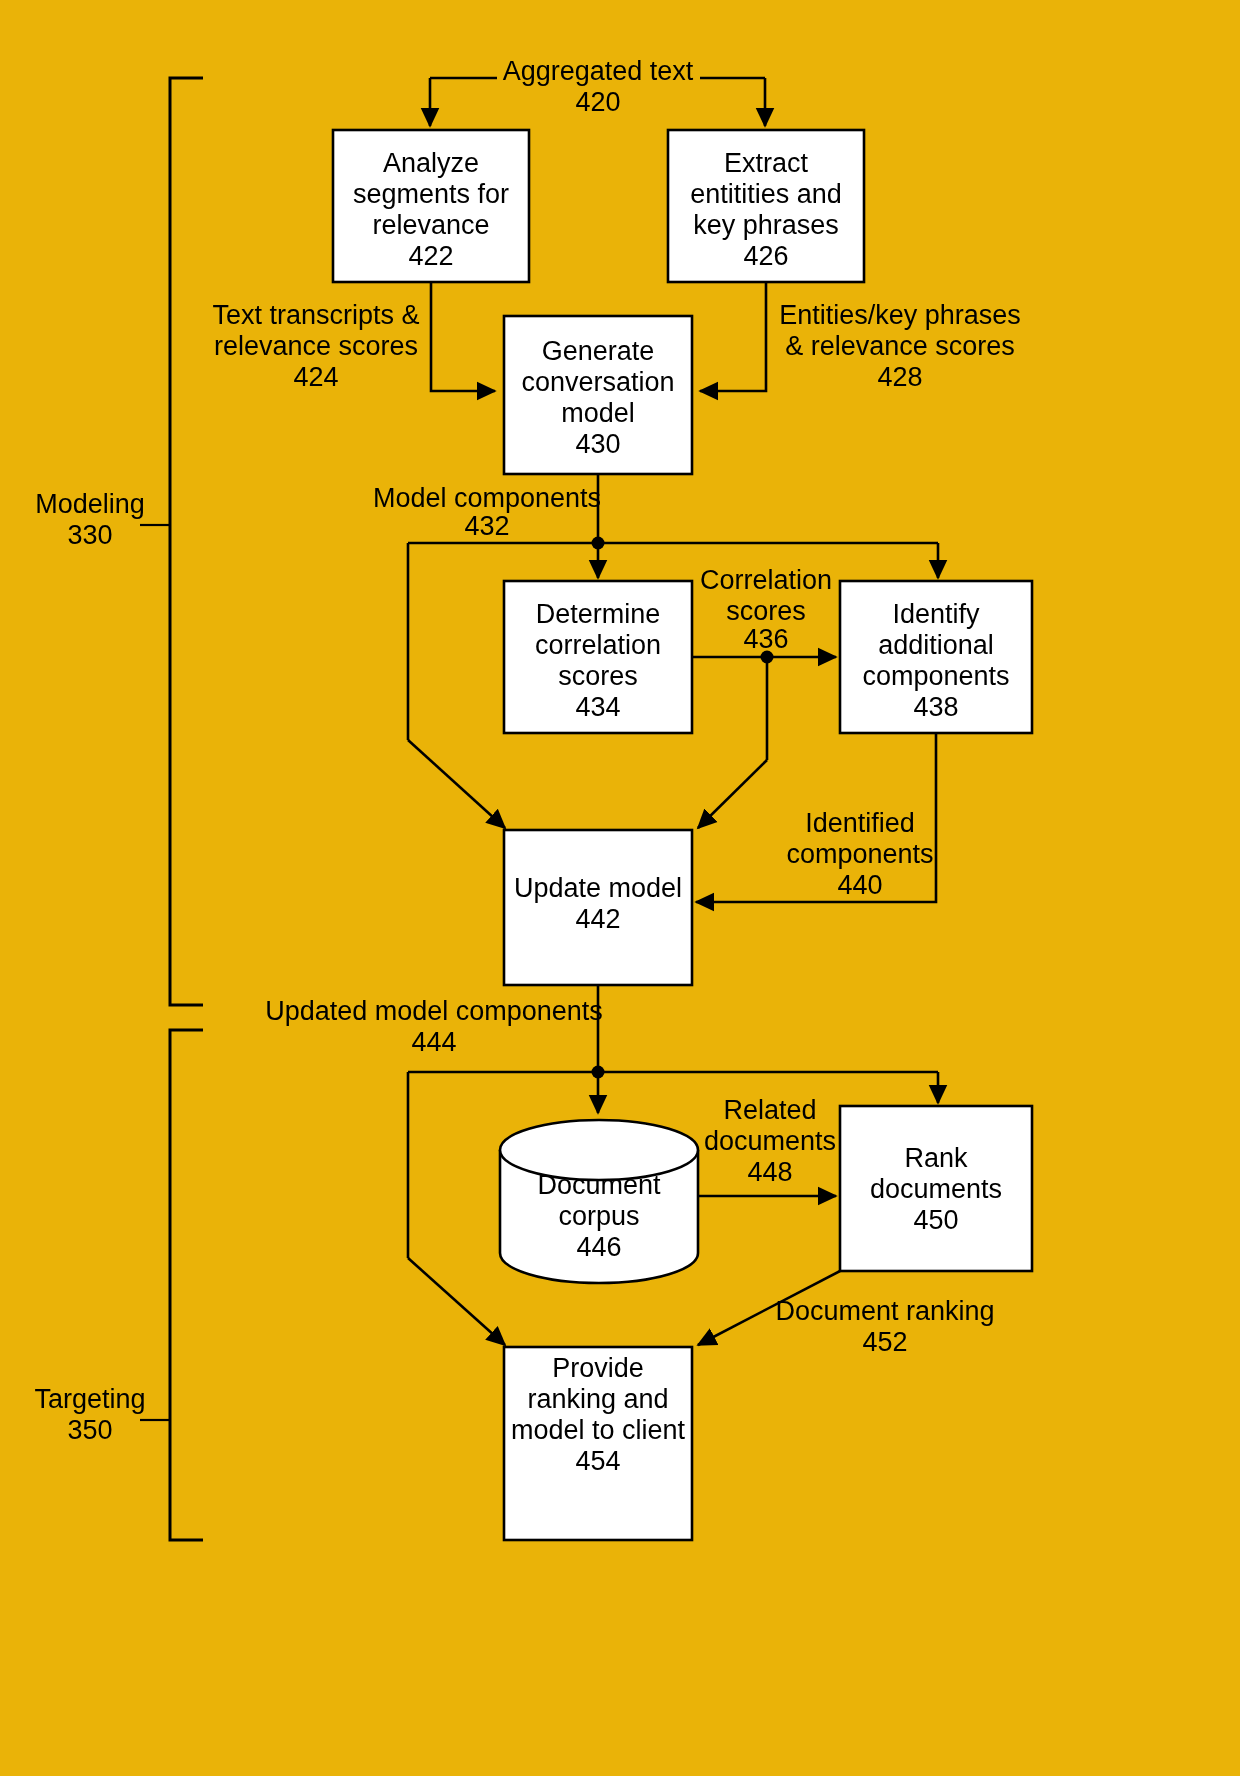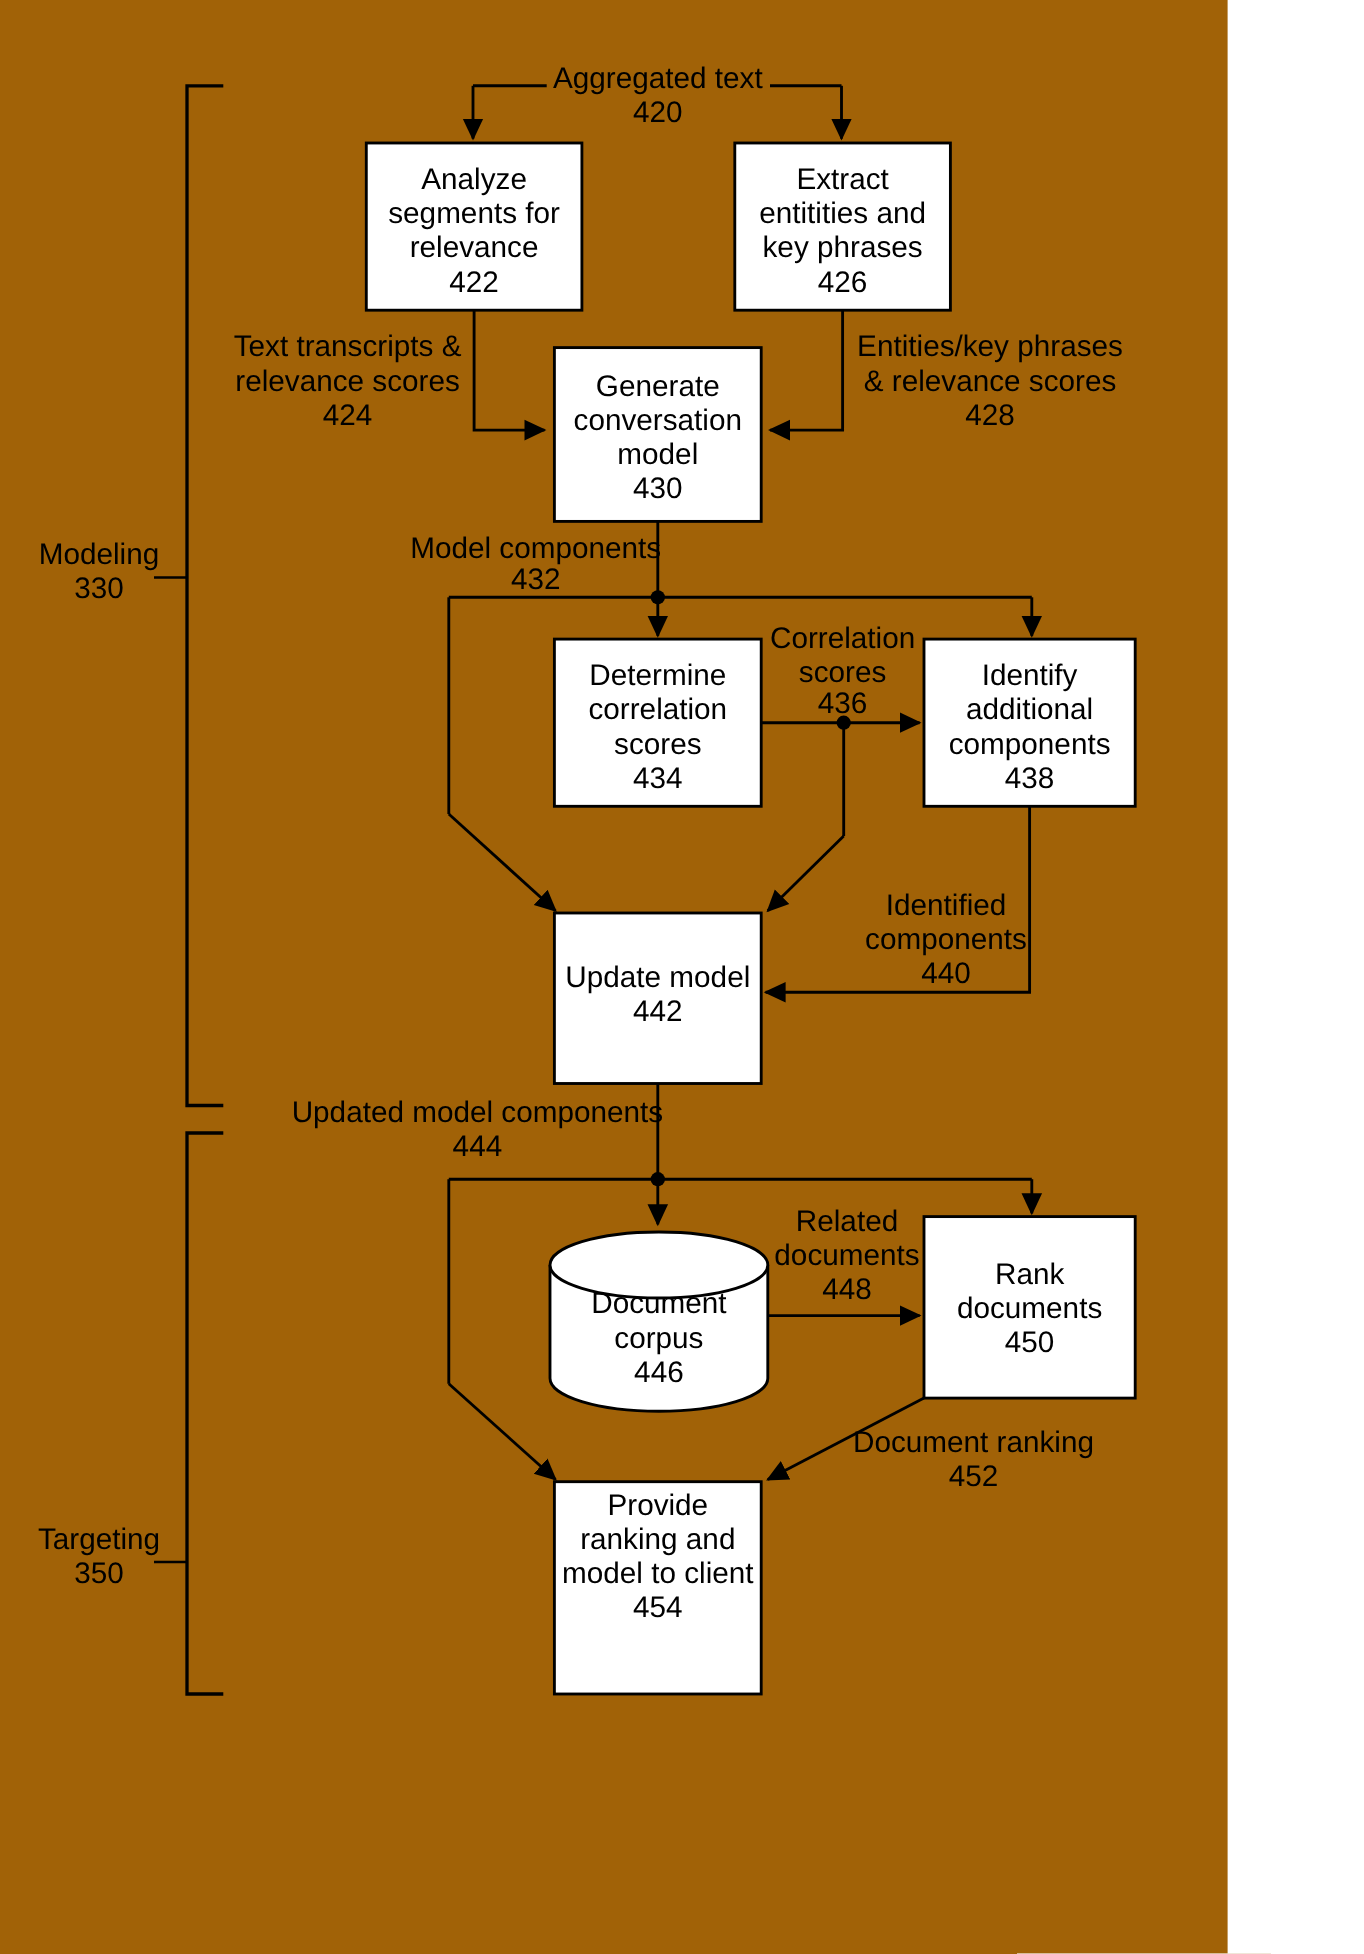--- a/index.html
+++ b/index.html
@@ -2,23 +2,23 @@
 <html><head>
 <meta charset="utf-8">
 <style>
   html, body {
     margin: 0;
     padding: 0;
     background: #ffffff;
   }
   #page {
     position: relative;
-    width: 1116px;
+    width: 1240px;
     height: 1776px;
-    background: #a16207;
+    background: #eab308;
     font-family: "Liberation Sans", sans-serif;
   }
   svg.canvas {
     position: absolute;
     top: 0;
     left: 0;
     width: 1240px;
     height: 1776px;
   }
   .shape {

